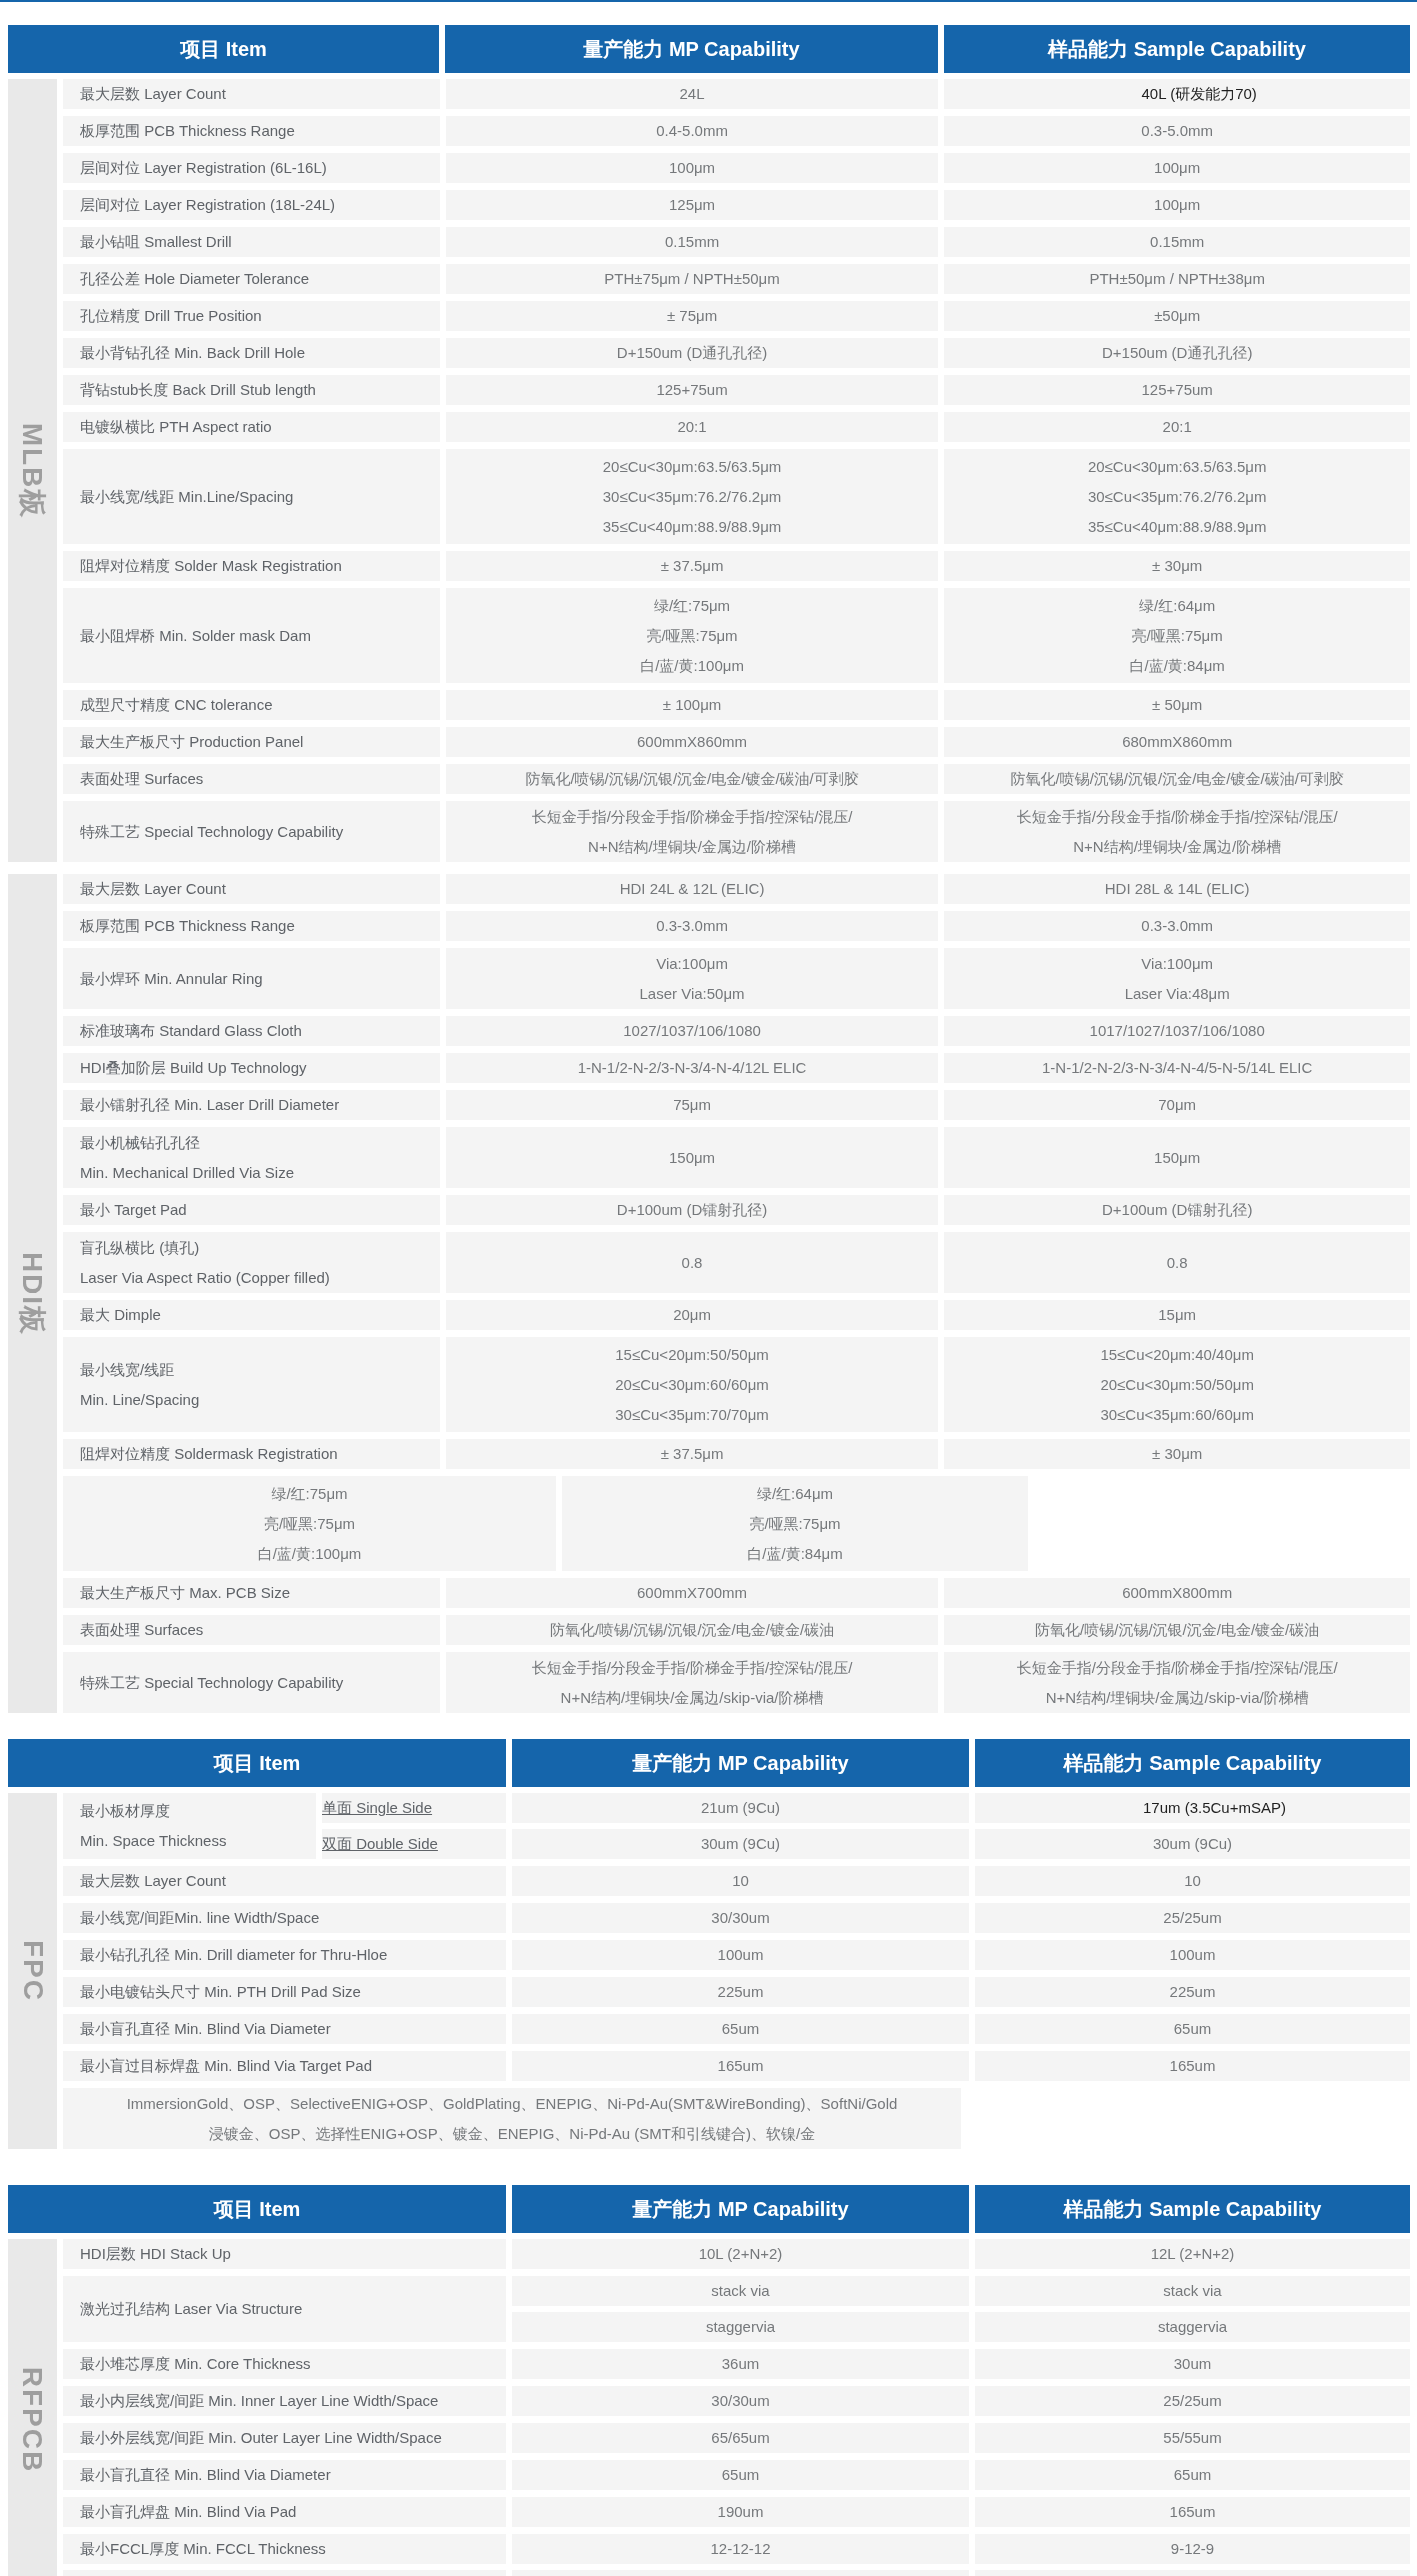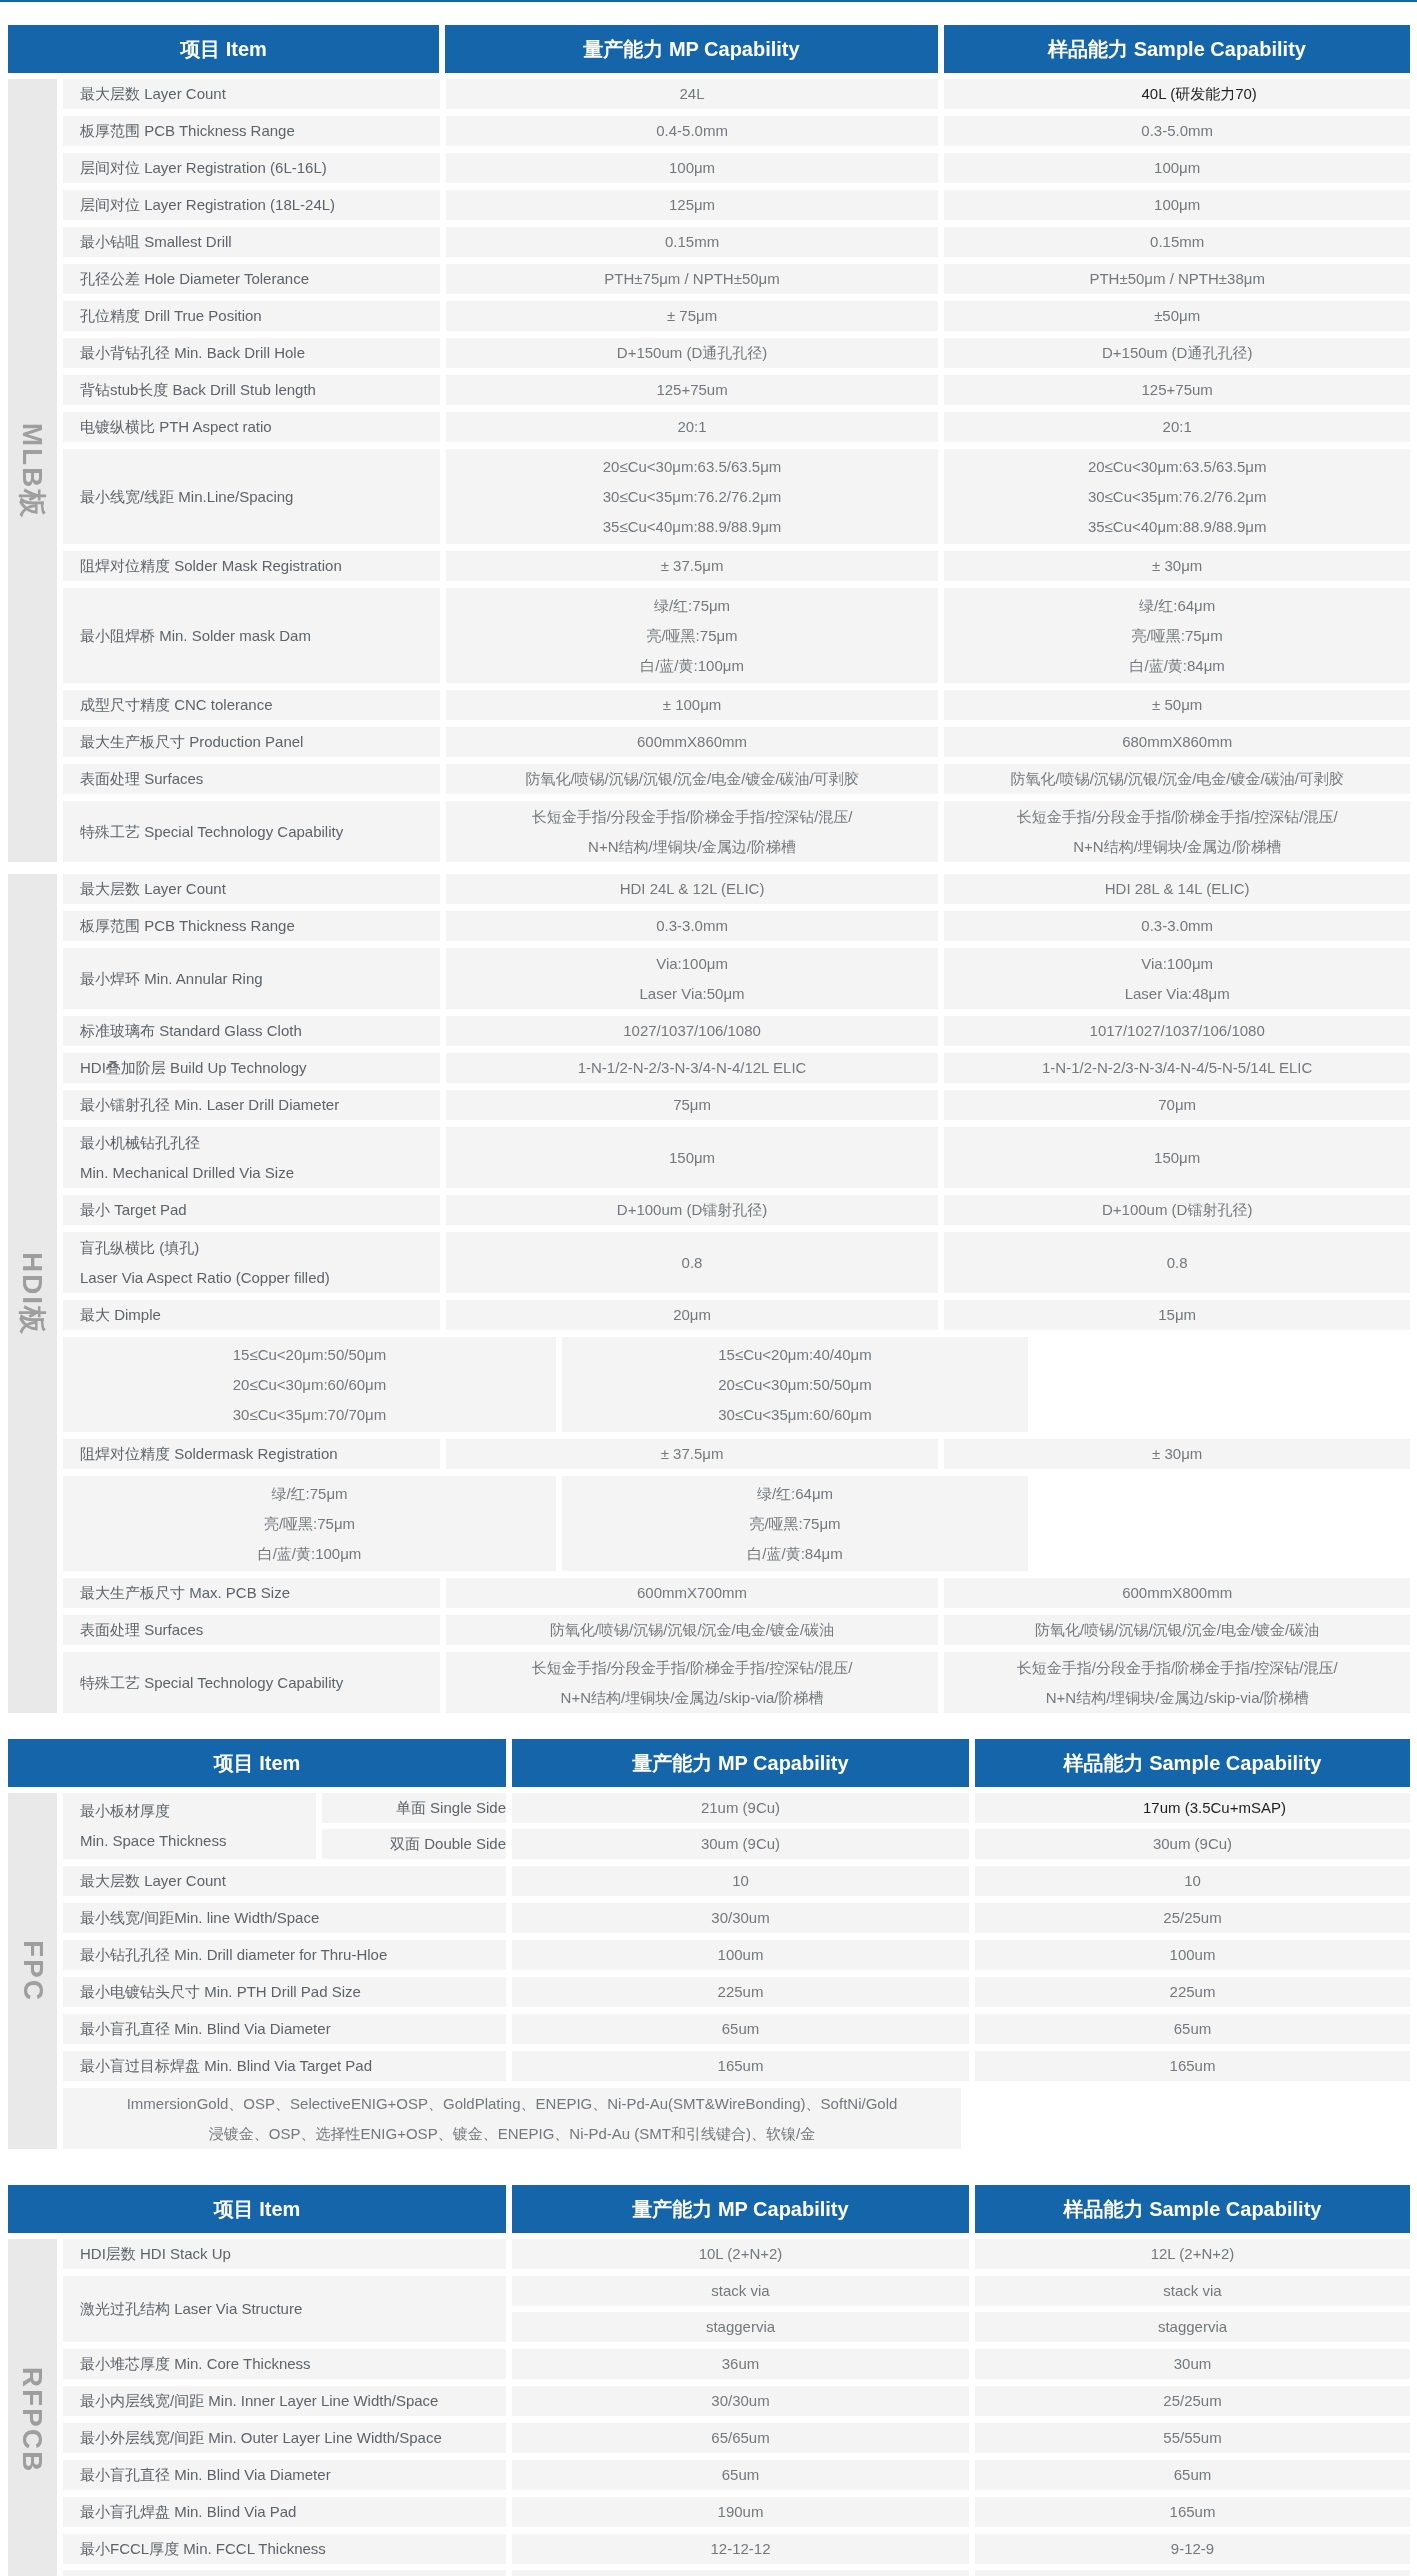--- a/index.html
+++ b/index.html
@@ -31,21 +31,21 @@
   .side-strip{position:absolute;left:0;top:0;bottom:0;width:49px;background:var(--sidebar-bg);
               display:flex;align-items:center;justify-content:center;overflow:hidden;}
   .side-label{transform:rotate(90deg);white-space:nowrap;font-size:28px;font-weight:bold;
               letter-spacing:2px;color:var(--sidebar-text);}
   .rows{display:flex;flex-direction:column;gap:7px;}
   .row{display:flex;gap:6px;align-items:stretch;}
   .vstack{display:flex;flex-direction:column;gap:6px;}
   .cell{background:var(--row-bg);display:flex;flex-direction:column;justify-content:center;
         box-sizing:border-box;font-size:15px;color:var(--value-text);}
   .c-item{align-items:flex-start;padding-left:17px;color:var(--item-text);}
-  .c-subcell{align-items:flex-end;color:var(--item-text);}
+  .c-subcell{align-items:flex-start;color:var(--item-text);text-decoration:underline;}
   .c-val{align-items:center;text-align:center;}
   .line{line-height:30px;white-space:nowrap;}
   .rh1{min-height:30px;height:30px;}
   .rh2{min-height:61px;text-align:center;}
   .rh3{min-height:95px;}
   .rh2g{min-height:65px;}
   .emph .line{color:var(--bold-text);font-weight:normal;margin-left:44px;}
   .bottom-sliver{position:absolute;bottom:0;left:8px;height:6px;display:flex;gap:6px;overflow:hidden;}
   .bottom-sliver .sv{background:var(--row-bg);}
   .bottom-sliver .sv-side{background:var(--sidebar-bg);width:49px;}
@@ -379,20 +379,24 @@
               <div class="line">最大 Dimple</div>
             </div>
             <div class="cell c-val w-mp rh1">
               <div class="line">20μm</div>
             </div>
             <div class="cell c-val w-sa rh1">
               <div class="line">15μm</div>
             </div>
           </div>
           <div class="row">
+            <div class="cell c-item w-item rh3">
+              <div class="line">最小线宽/线距</div>
+              <div class="line">Min. Line/Spacing</div>
+            </div>
             <div class="cell c-val w-mp rh3">
               <div class="line">15≤Cu&lt;20μm:50/50μm</div>
               <div class="line">20≤Cu&lt;30μm:60/60μm</div>
               <div class="line">30≤Cu&lt;35μm:70/70μm</div>
             </div>
             <div class="cell c-val w-sa rh3">
               <div class="line">15≤Cu&lt;20μm:40/40μm</div>
               <div class="line">20≤Cu&lt;30μm:50/50μm</div>
               <div class="line">30≤Cu&lt;35μm:60/60μm</div>
             </div>

